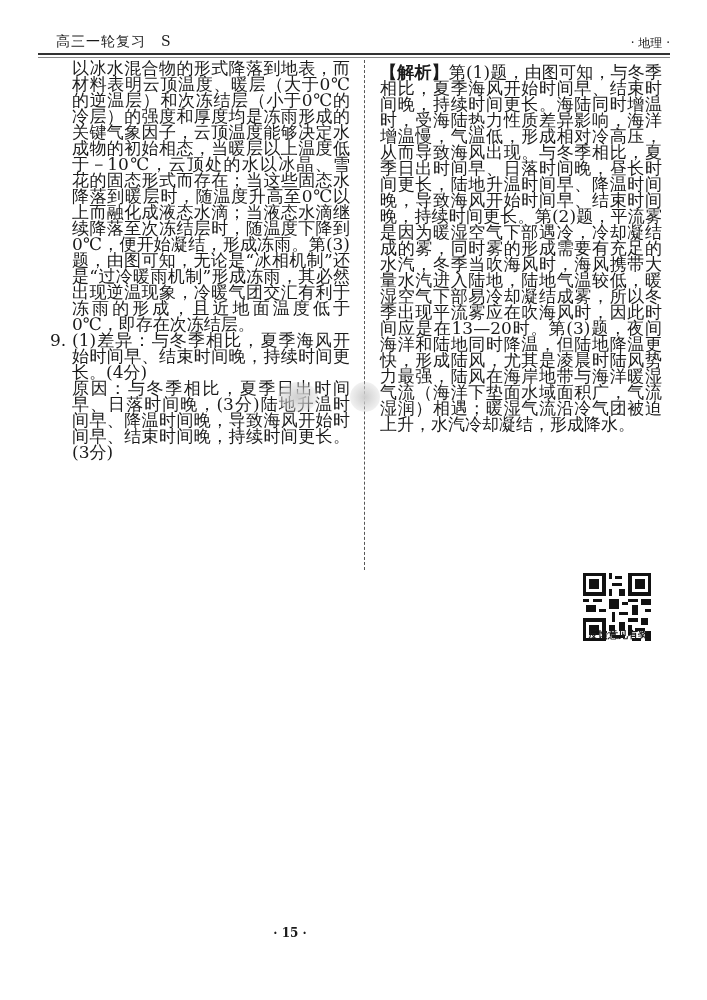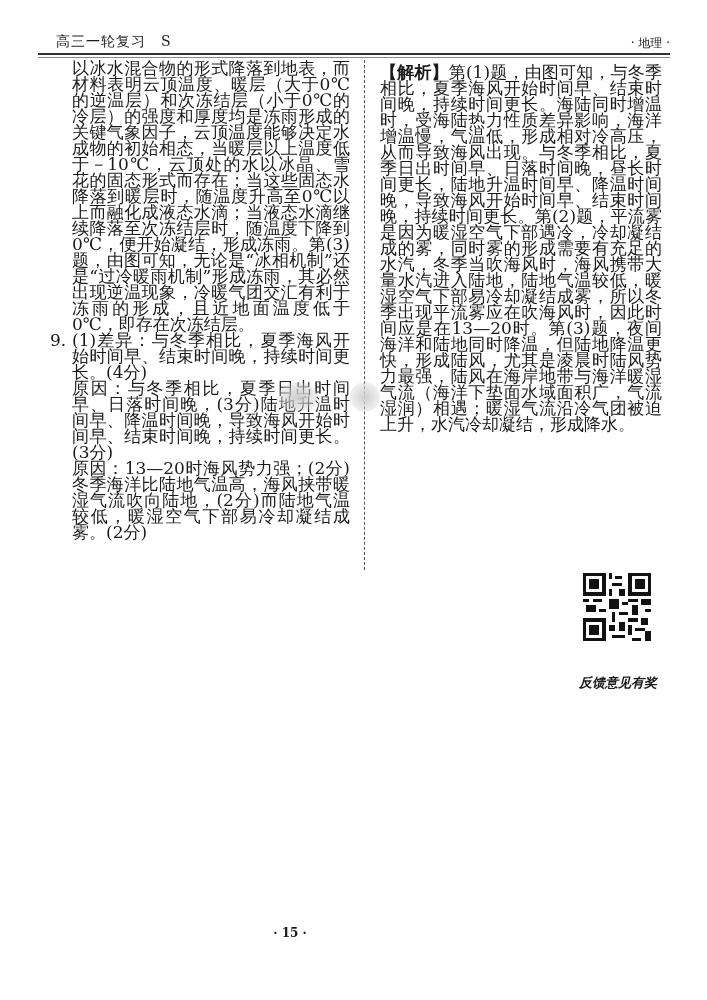--- a/index.html
+++ b/index.html
@@ -11,39 +11,38 @@
   .header-rule { position: absolute; left: 0; top: 23px; width: 632px; height: 2px; background: #333; }
   .header-rule2 { position: absolute; left: 0; top: 27px; width: 632px; height: 1px; background: #888; }
   .col { position: absolute; font-size: 17px; line-height: 16px; }
   .col-left { left: 50px; top: 60px; width: 300px; }
   .col-right { left: 380px; top: 64px; width: 282px; }
   .col p { margin: 0; text-align: justify; }
   .indent { padding-left: 22px; }
   .qnum { display: inline-block; width: 22px; margin-left: -22px; }
   .divider { position: absolute; left: 364px; top: 60px; height: 510px; border-left: 1px dashed #555; }
   .qr { position: absolute; left: 583px; top: 573px; width: 68px; height: 68px; }
-  .qr-caption { position: absolute; left: 573px; top: 674px; width: 90px; text-align: center; font-size: 13px; font-family: "DejaVu Sans", sans-serif; font-weight: bold; font-style: italic; }
+  .qr-caption { position: absolute; left: 573px; top: 628px; width: 90px; text-align: center; font-size: 10px; font-family: "DejaVu Sans", sans-serif; font-weight: bold; }
   .page-num { position: absolute; left: 0; width: 580px; top: 926px; text-align: center; font-size: 12px; font-weight: bold; }
   .smudge { position: absolute; border-radius: 50%; background: radial-gradient(#cfcfcf, rgba(255,255,255,0)); }
 </style>
 </head>
 <body>
 
 <div class="header">
   <span class="header-left">高三一轮复习　S</span>
   <span class="header-right">· 地理 ·</span>
   <div class="header-rule"></div>
   <div class="header-rule2"></div>
 </div>
 
 <div class="col col-left">
   <p class="indent">以冰水混合物的形式降落到地表，而材料表明云顶温度、暖层（大于0℃的逆温层）和次冻结层（小于0℃的冷层）的强度和厚度均是冻雨形成的关键气象因子，云顶温度能够决定水成物的初始相态，当暖层以上温度低于－10℃，云顶处的水以冰晶、雪花的固态形式而存在；当这些固态水降落到暖层时，随温度升高至0℃以上而融化成液态水滴；当液态水滴继续降落至次冻结层时，随温度下降到0℃，便开始凝结，形成冻雨。第(3)题，由图可知，无论是“冰相机制”还是“过冷暖雨机制”形成冻雨，其必然出现逆温现象，冷暖气团交汇有利于冻雨的形成，且近地面温度低于0℃，即存在次冻结层。</p>
   <p class="indent"><span class="qnum">9.</span><span>(1)差异：与冬季相比，夏季海风开始时间早、结束时间晚，持续时间更长。(4分)</span></p>
   <p class="indent">原因：与冬季相比，夏季日出时间早、日落时间晚，(3分)陆地升温时间早、降温时间晚，导致海风开始时间早、结束时间晚，持续时间更长。(3分)</p>
-  <p class="indent">原因：13—20时海风势力强；(2分)冬季海洋比陆地气温高，海风挟带暖湿气流吹向陆地，(2分)而陆地气温较低，暖湿空气下部易冷却凝结成雾。(2分)</p>
 </div>
 
 <div class="divider"></div>
 
 <div class="col col-right">
   <p><b>【解析】</b><span>第(1)题，由图可知，与冬季相比，夏季海风开始时间早、结束时间晚，持续时间更长。海陆同时增温时，受海陆热力性质差异影响，海洋增温慢，气温低，形成相对冷高压，从而导致海风出现。与冬季相比，夏季日出时间早、日落时间晚，昼长时间更长，陆地升温时间早、降温时间晚，导致海风开始时间早、结束时间晚，持续时间更长。第(2)题，平流雾是因为暖湿空气下部遇冷，冷却凝结成的雾，同时雾的形成需要有充足的水汽，冬季当吹海风时，海风携带大量水汽进入陆地，陆地气温较低，暖湿空气下部易冷却凝结成雾，所以冬季出现平流雾应在吹海风时，因此时间应是在13—20时。第(3)题，夜间海洋和陆地同时降温，但陆地降温更快，形成陆风，尤其是凌晨时陆风势力最强，陆风在海岸地带与海洋暖湿气流（海洋下垫面水域面积广，气流湿润）相遇；暖湿气流沿冷气团被迫上升，水汽冷却凝结，形成降水。</span></p>
 </div>
 
 <div class="smudge" style="left:278px;top:382px;width:40px;height:30px;"></div>
 <div class="smudge" style="left:350px;top:382px;width:30px;height:30px;"></div>

